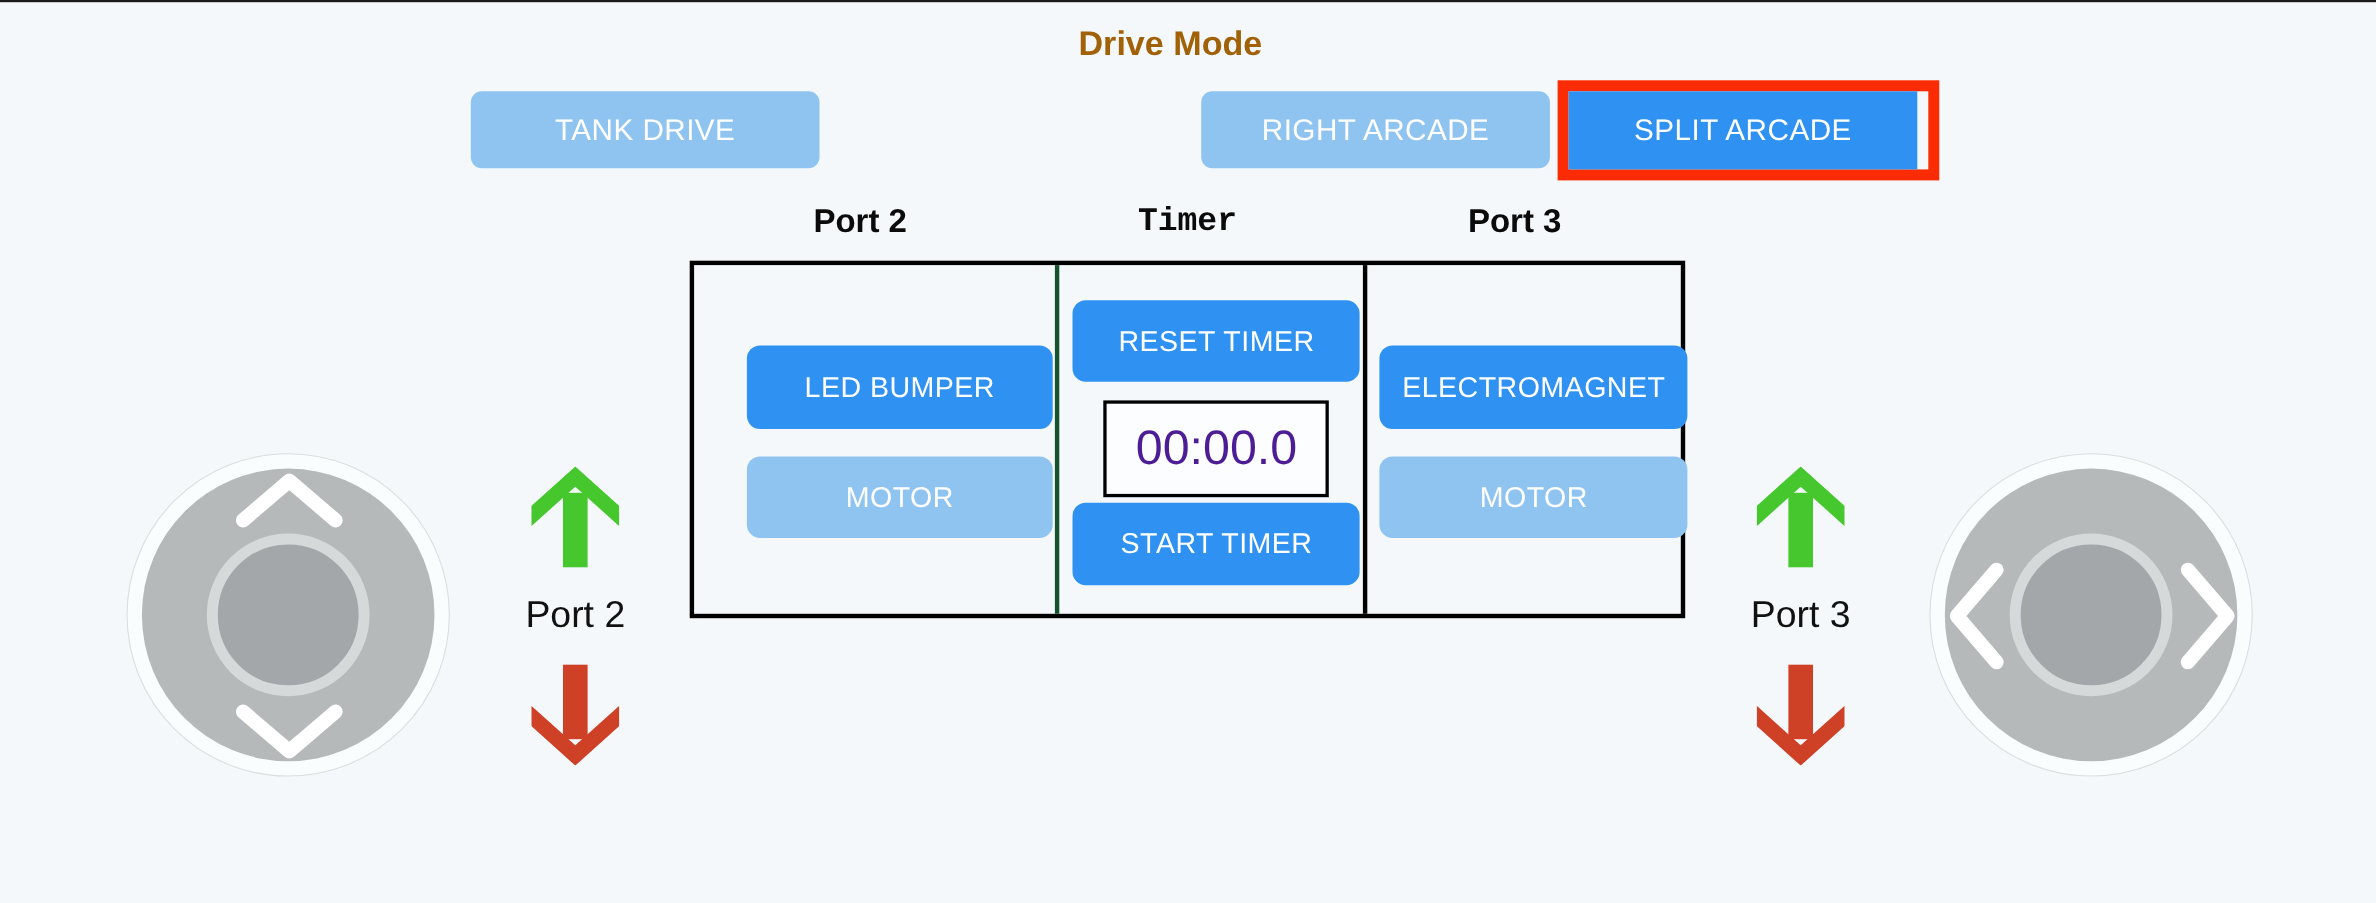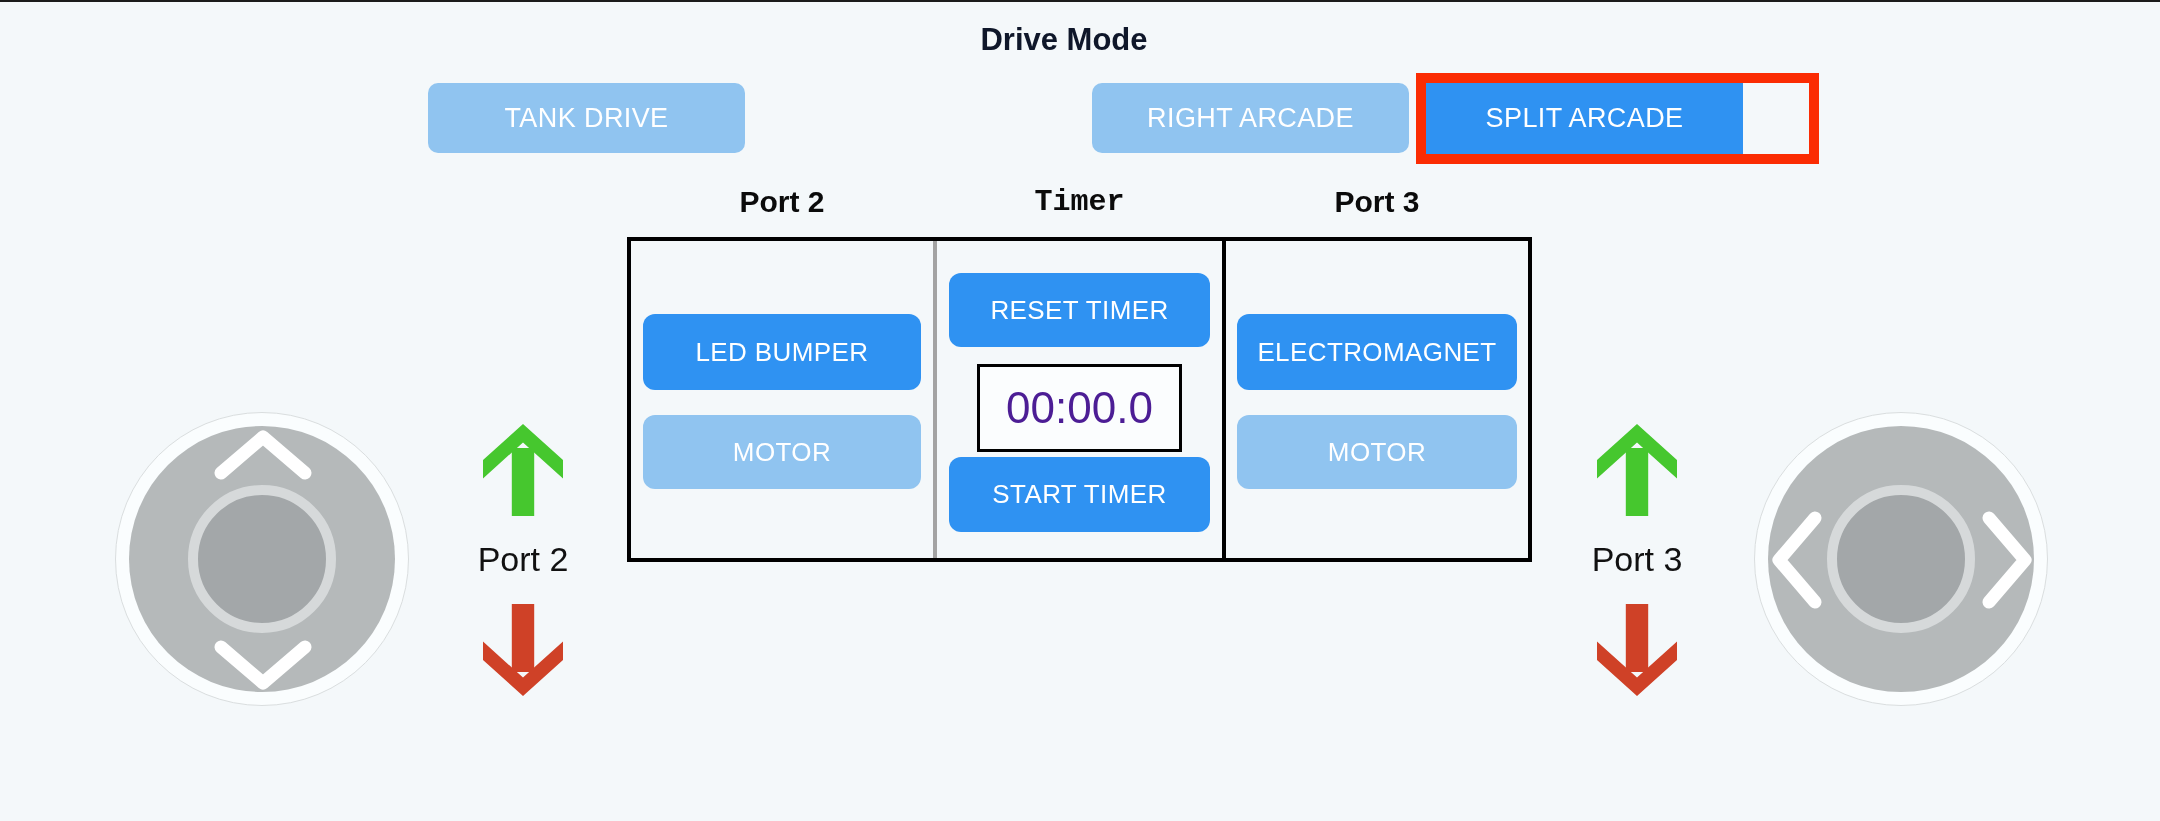--- a/index.html
+++ b/index.html
@@ -13,34 +13,34 @@
     background:var(--bg,#f4f8fa);
     overflow:hidden;
   }
   .topline{
     position:absolute;left:0;top:0;width:100%;height:2px;
     background:#1b1b1b;
   }
   .title{
     position:absolute;left:0;top:22px;width:2128px;
     text-align:center;
-    font-size:31px;font-weight:bold;color:#0f172a;
+    font-size:31px;font-weight:bold;color:#a16207;
   }
   
   .mode-btn{
     position:absolute;top:83px;width:317px;height:70px;
     border:none;border-radius:12px;
     display:flex;align-items:center;justify-content:center;
     font-family:inherit;font-size:27px;letter-spacing:.4px;color:#ffffff;
     cursor:pointer;padding:0;
   }
   .btn-light{background:var(--light-blue,#90c4f0);border-radius:10px;}
   .btn-active{background:var(--accent-blue,#2f92f2);}
   .split-wrap{
-    position:absolute;left:1416px;top:73px;width:403px;height:91px;
+    position:absolute;left:1416px;top:73px;width:347px;height:91px;
     border:10px solid var(--select-red,#fb2c03);
     box-sizing:border-box;
   }
   .split-wrap .mode-btn{
     position:absolute;left:0;top:0;width:317px;height:71px;
     border-radius:0;
   }
   
   .col-header{
     position:absolute;top:185px;
@@ -50,22 +50,22 @@
   .hdr-port2{left:631px;width:302px;}
   .hdr-timer{left:937px;width:285px;font-family:Liberation Mono, monospace;}
   .hdr-port3{left:1226px;width:302px;}
   
   .panel{
     position:absolute;left:627px;top:237px;width:905px;height:325px;
     border:4px solid #000;box-sizing:border-box;
     display:flex;
   }
   .cell{position:relative;height:100%;}
-  .cell-port2{width:302px;}
-  .cell-timer{width:285px;border-left:4px solid #a3a3a3;border-right:4px solid #000;}
+  .cell-port2{width:302px;margin-left:36px;}
+  .cell-timer{width:285px;border-left:4px solid #14532d;border-right:4px solid #000;}
   .cell-port3{width:294px;}
   .dev-btn{
     position:absolute;
     border:none;border-radius:12px;
     display:flex;align-items:center;justify-content:center;
     font-family:inherit;font-size:26px;letter-spacing:.4px;color:#ffffff;
     cursor:pointer;padding:0;
   }
   .cell-port2 .dev-top{left:12px;top:73px;width:278px;height:76px;}
   .cell-port2 .dev-bottom{left:12px;top:174px;width:278px;height:74px;}

